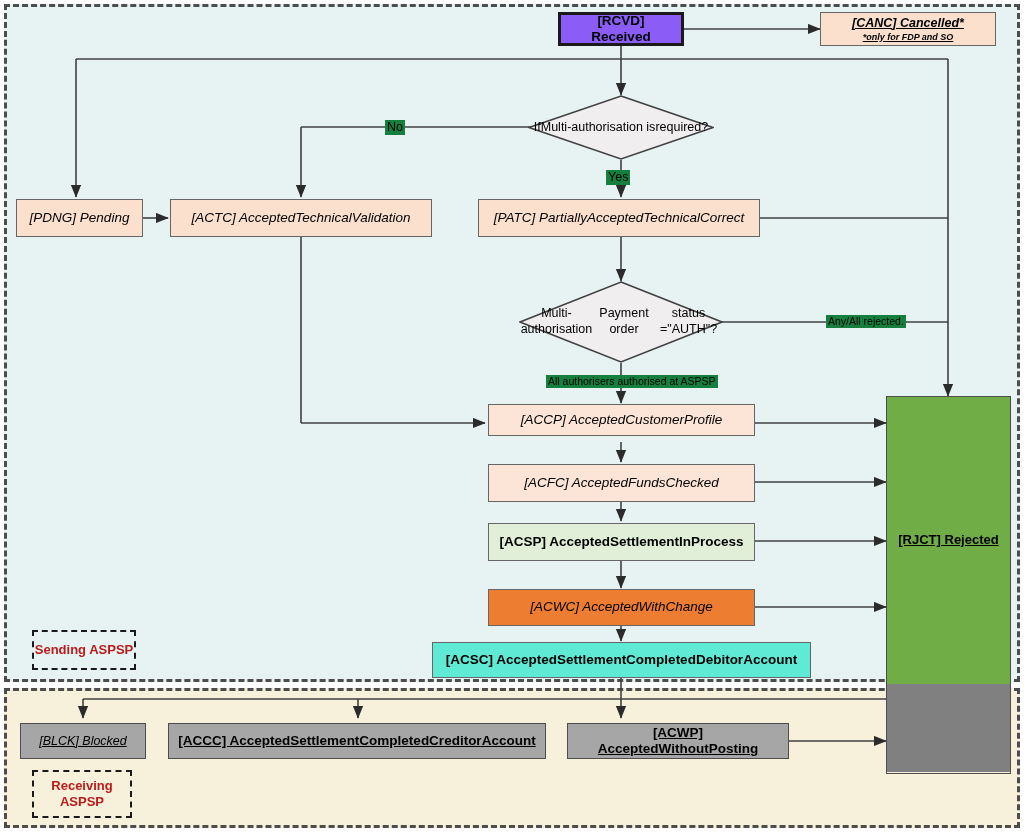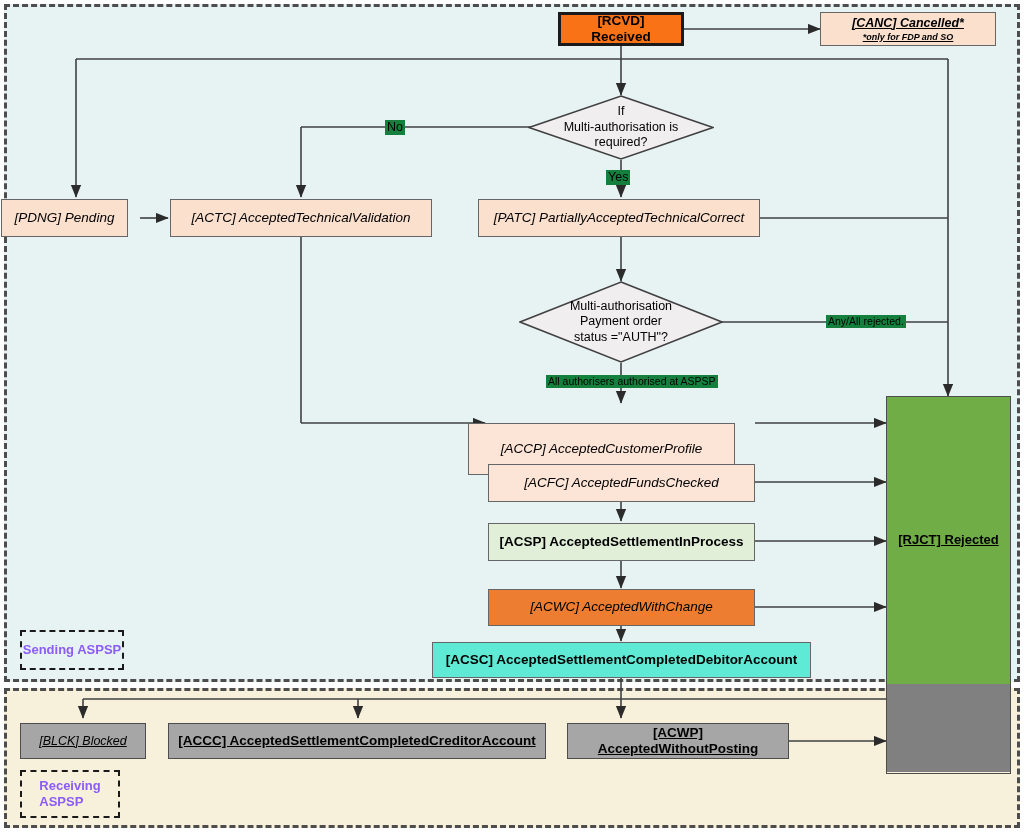--- a/index.html
+++ b/index.html
@@ -5,48 +5,48 @@
   html,body{margin:0;padding:0;background:#ffffff;}
   body{font-family:"Liberation Sans", sans-serif;}
   #canvas{position:relative;width:1024px;height:832px;overflow:hidden;background:#ffffff;}
 
   
   .lane{position:absolute;box-sizing:border-box;}
   #lane-sending{left:4px;top:4px;width:1016px;height:678px;background:#e7f2f2;border:3px dashed #4d4d4d;}
   #lane-receiving{left:4px;top:688px;width:1016px;height:140px;background:#f7f0da;border:3px dashed #4d4d4d;}
 
   .lane-label{position:absolute;box-sizing:border-box;border:2px dashed #1a1a1a;
-    display:flex;align-items:center;justify-content:center;
-    font-weight:bold;font-size:13px;color:#8b5cf6;background:transparent;line-height:1.25;}
+    display:flex;align-items:center;justify-content:center;text-align:center;
+    font-weight:bold;font-size:13px;color:#b91c1c;background:transparent;line-height:1.25;margin-left:12px;}
   #label-sending{left:20px;top:630px;width:104px;height:40px;}
   #label-receiving{left:20px;top:770px;width:100px;height:48px;}
 
   
   .node{position:absolute;box-sizing:border-box;display:flex;align-items:center;justify-content:center;
     text-align:center;font-size:13.5px;color:#000;padding:2px 6px;line-height:1.2;}
   .b-thin{border:1.5px solid #666;}
   .b-thick{border:3px solid #1a1a1a;}
   .b-grey{border:1.5px solid #4d4d4d;}
   .italic{font-style:italic;}
   .bold{font-weight:bold;}
   .uline{text-decoration:underline;}
 
   .peach{background:#fbe0ce;}
   .peach-lt{background:#fce5d6;}
-  .green-lt{background:#f97316;}
+  .green-lt{background:#8b5cf6;}
   .green-pale{background:#e1efd8;}
   .orange{background:#ed7d31;}
   .green{background:#5eead4;}
   .grey{background:#a6a6a6;}
 
   
   .diamond{position:absolute;}
   .diamond svg{position:absolute;left:0;top:0;}
   .diamond .dtext{position:absolute;left:0;top:0;width:100%;height:100%;
-    display:flex;flex-direction:column;align-items:center;justify-content:center;
+    display:flex;align-items:center;justify-content:center;
     font-size:12.5px;color:#000;line-height:1.25;text-align:center;}
 
   
   #wires{position:absolute;left:0;top:0;width:1024px;height:832px;pointer-events:none;}
 
   
   .elabel{position:absolute;background:#15803d;font-size:12.5px;color:#000;
     padding:0 2px;white-space:nowrap;line-height:1.2;}
   .elabel.small{font-size:10.5px;}
 
@@ -136,21 +136,21 @@
     <div class="dtext">
       <span>If</span>
       <span>Multi-authorisation is</span>
       <span>required?</span>
     </div>
   </div>
 
   <div class="elabel" style="left:385px;top:120px;">No</div>
   <div class="elabel" style="left:606px;top:170px;">Yes</div>
 
-  <div class="node b-thin peach italic" id="n-pdng" style="left:1px;top:199px;width:127px;height:38px;">
+  <div class="node b-thin peach italic" id="n-pdng" style="left:16px;top:199px;width:127px;height:38px;">
     <span>[PDNG] Pending</span>
   </div>
 
   <div class="node b-thin peach italic" id="n-actc" style="left:170px;top:199px;width:262px;height:38px;">
     <span>[ACTC] AcceptedTechnicalValidation</span>
   </div>
 
   <div class="node b-thin peach italic" id="n-patc" style="left:478px;top:199px;width:282px;height:38px;">
     <span>[PATC] PartiallyAcceptedTechnicalCorrect</span>
   </div>
@@ -162,21 +162,21 @@
     <div class="dtext">
       <span>Multi-authorisation</span>
       <span>Payment order</span>
       <span>status ="AUTH"?</span>
     </div>
   </div>
 
   <div class="elabel small" style="left:826px;top:315px;">Any/All rejected.</div>
   <div class="elabel small" style="left:546px;top:375px;">All authorisers authorised at ASPSP</div>
 
-  <div class="node b-thin peach-lt italic" id="n-accp" style="left:468px;top:404px;width:267px;height:52px;margin-top:19px;">
+  <div class="node b-thin peach-lt italic" id="n-accp" style="left:488px;top:404px;width:267px;height:32px;">
     <span>[ACCP] AcceptedCustomerProfile</span>
   </div>
 
   <div class="node b-thin peach-lt italic" id="n-acfc" style="left:488px;top:464px;width:267px;height:38px;">
     <span>[ACFC] AcceptedFundsChecked</span>
   </div>
 
   <div class="node b-thin green-pale bold" id="n-acsp" style="left:488px;top:523px;width:267px;height:38px;">
     <span>[ACSP] AcceptedSettlementInProcess</span>
   </div>

